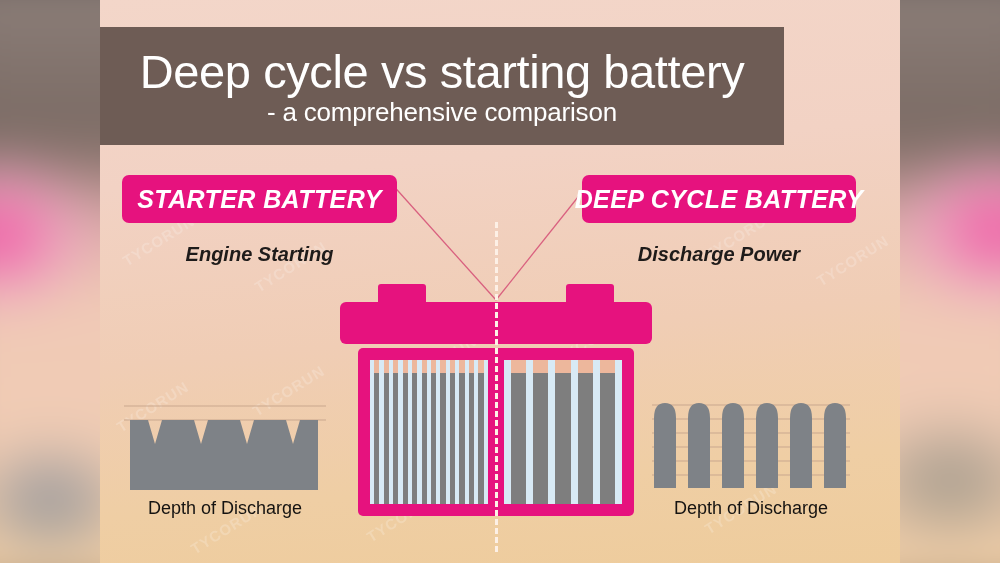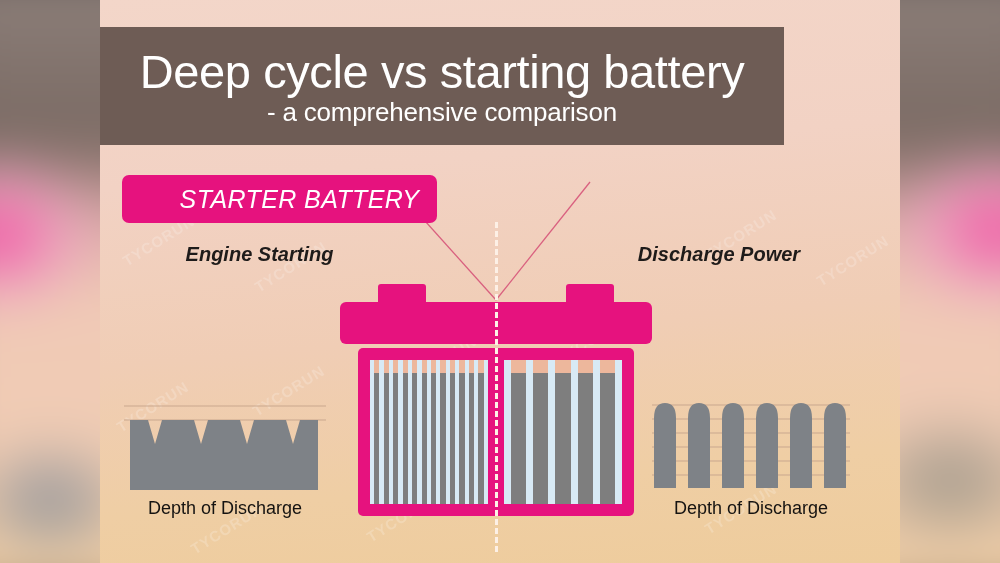--- a/index.html
+++ b/index.html
@@ -41,21 +41,21 @@
   }
   .banner h2{
     margin:4px 0 0 0;color:#FFFFFF;font-size:26px;font-weight:400;line-height:1.0;
     letter-spacing:-.2px;white-space:nowrap;
   }
 
   
   .badge{
     position:absolute;background:#E6127E;border-radius:7px;
     display:flex;align-items:center;justify-content:center;
-    color:#fff;font-style:italic;font-weight:400;letter-spacing:.4px;white-space:nowrap;padding-left:40px;
+    color:#fff;font-style:italic;font-weight:700;letter-spacing:.4px;white-space:nowrap;
   }
   .badge-left{left:22px;top:175px;width:275px;height:48px;font-size:25px;}
   .badge-right{left:482px;top:175px;width:274px;height:48px;font-size:25px;}
 
   .subcap{
     position:absolute;color:#1E1B1A;font-style:italic;font-weight:700;font-size:20px;
     white-space:nowrap;text-align:center;
   }
   .subcap-left{left:22px;top:243px;width:275px;}
   .subcap-right{left:482px;top:243px;width:274px;}
@@ -129,20 +129,23 @@
     <svg class="connector" viewBox="0 0 800 563">
       <line x1="290" y1="182" x2="396" y2="300" stroke="#D9607F" stroke-width="1.3"></line>
       <line x1="490" y1="182" x2="396" y2="300" stroke="#D9607F" stroke-width="1.3"></line>
     </svg>
 
     <div class="badge badge-left">
       <span>STARTER BATTERY</span>
     </div>
     <div class="subcap subcap-left">Engine Starting</div>
 
+    <div class="badge badge-right">
+      <span>DEEP CYCLE BATTERY</span>
+    </div>
     <div class="subcap subcap-right">Discharge Power</div>
 
     <div class="battery">
       <div class="term term-l"></div>
       <div class="term term-r"></div>
       <div class="bat-lid"></div>
       <div class="bat-body">
         <div class="cell cell-l" id="cell-left">
             <div class="gap" style="width: 4.2px;"></div>
             <div class="plate" style="width: 5.28333px;"></div>

